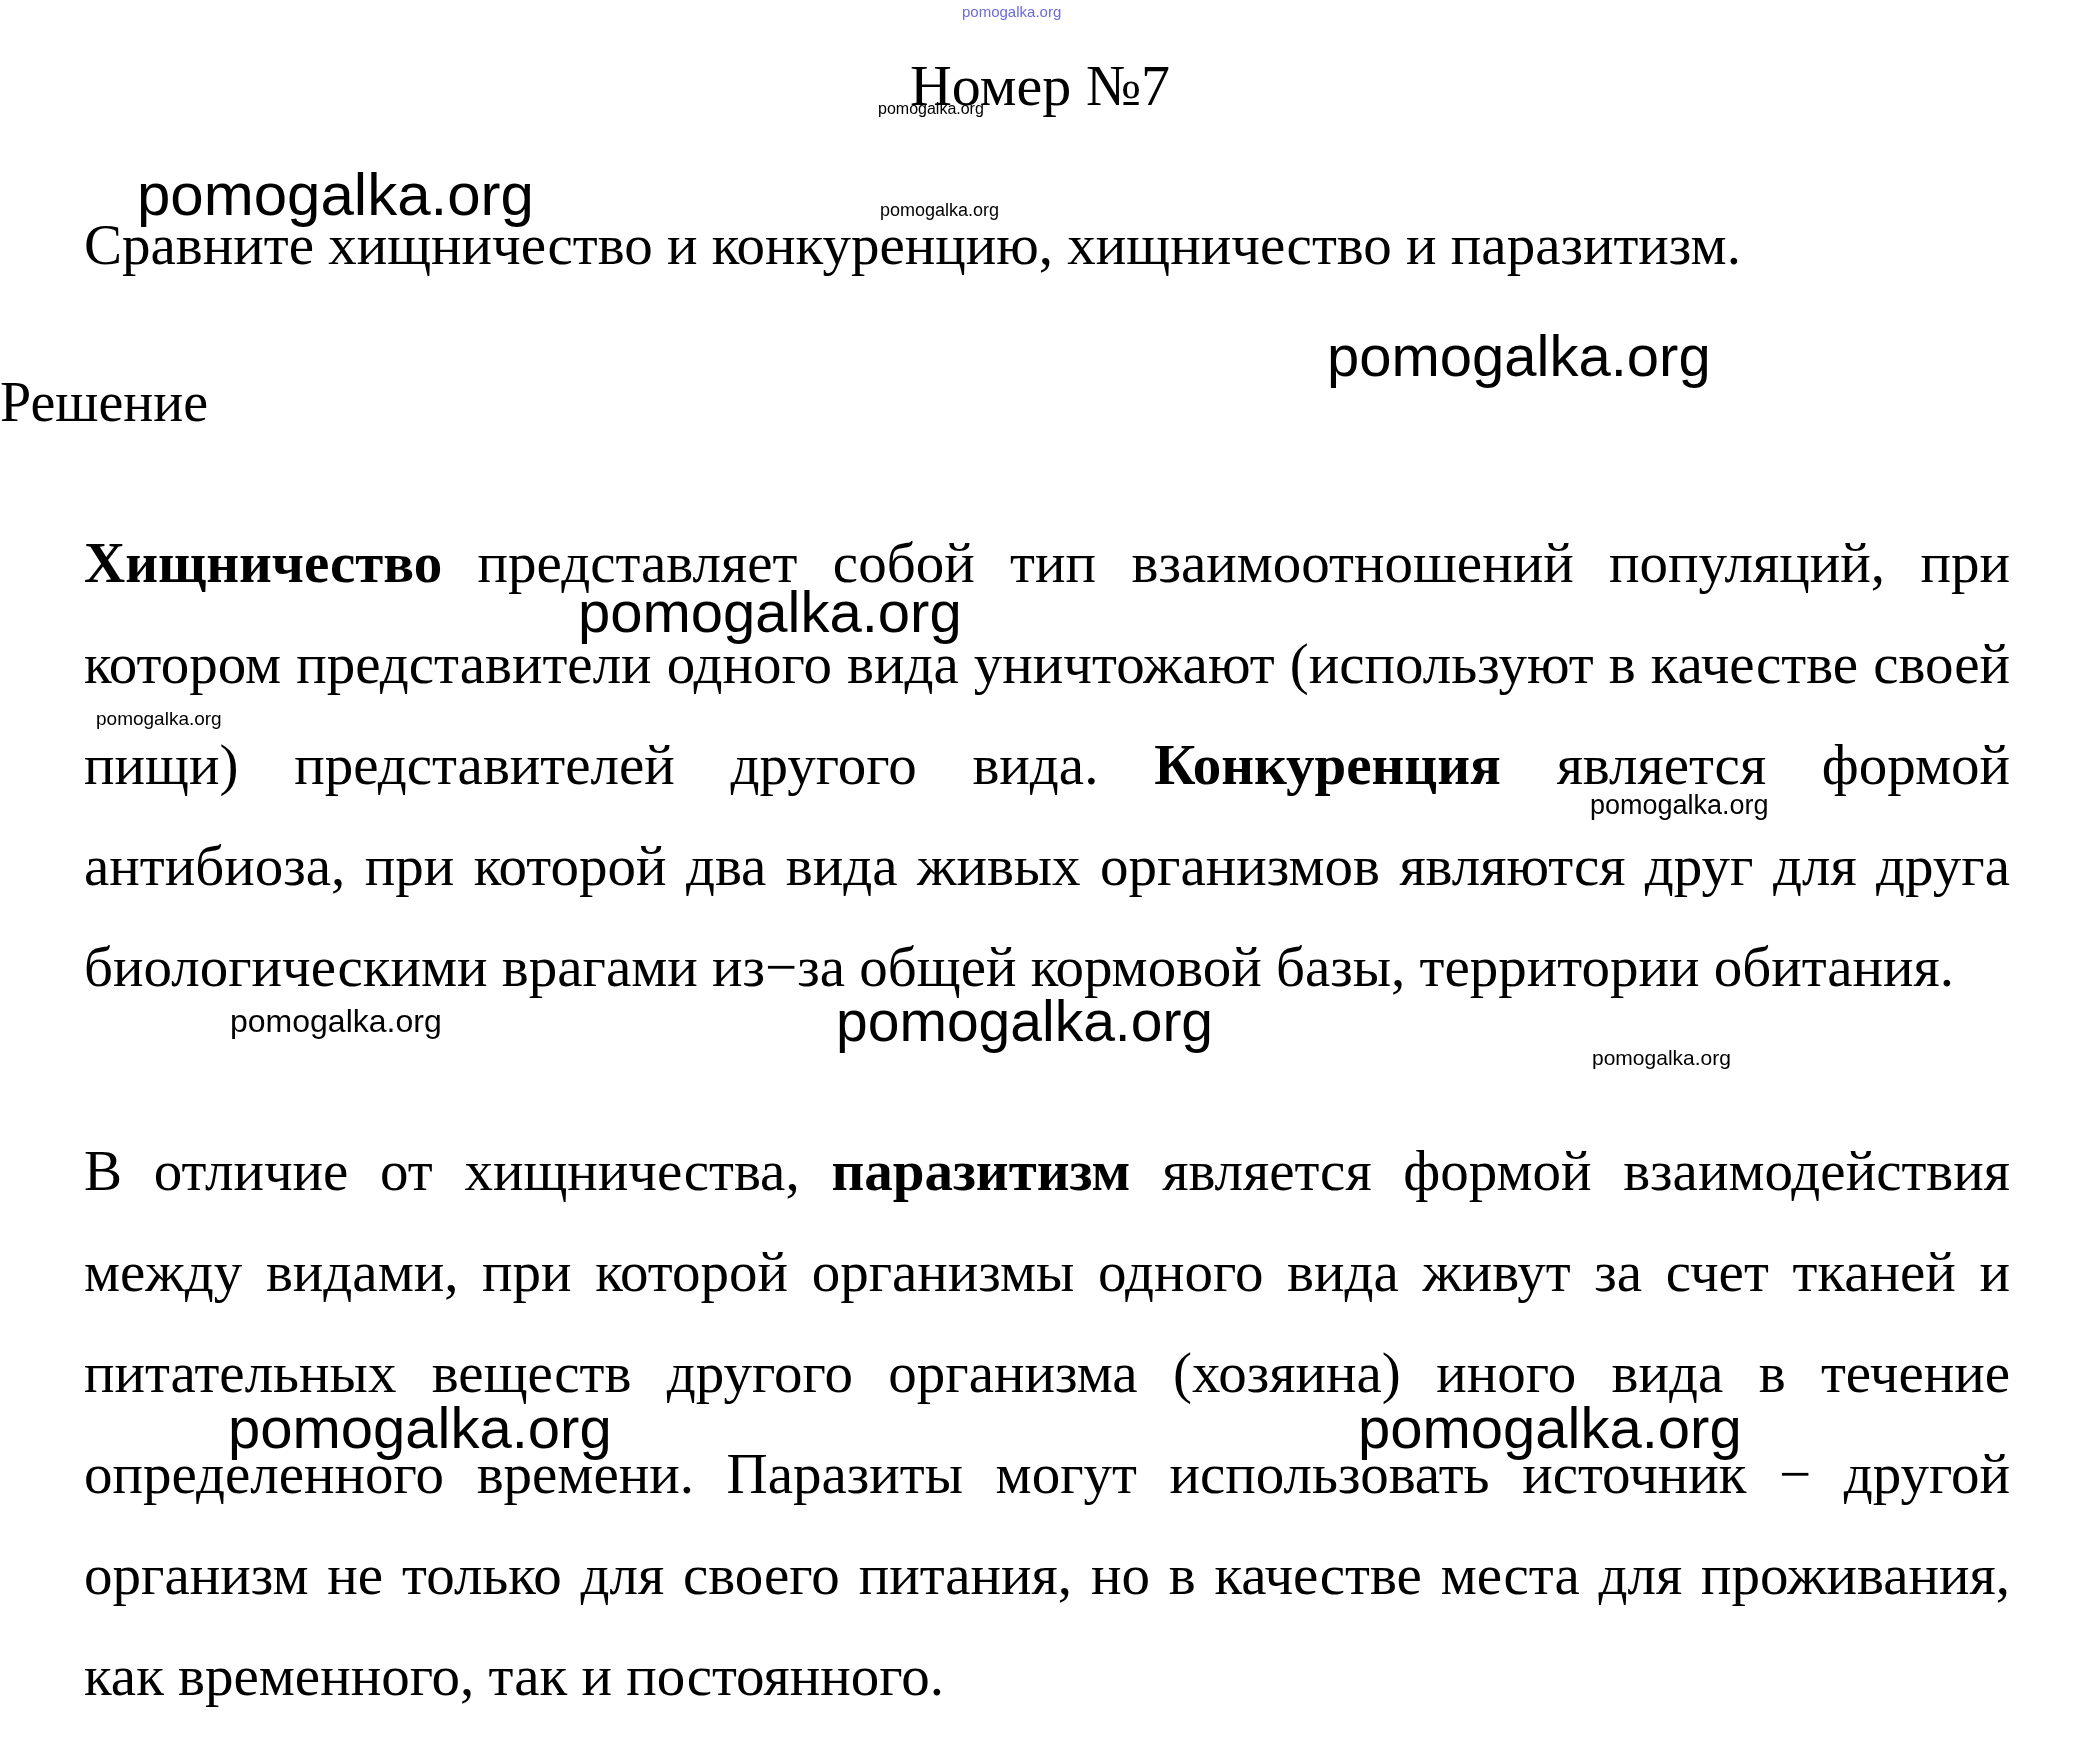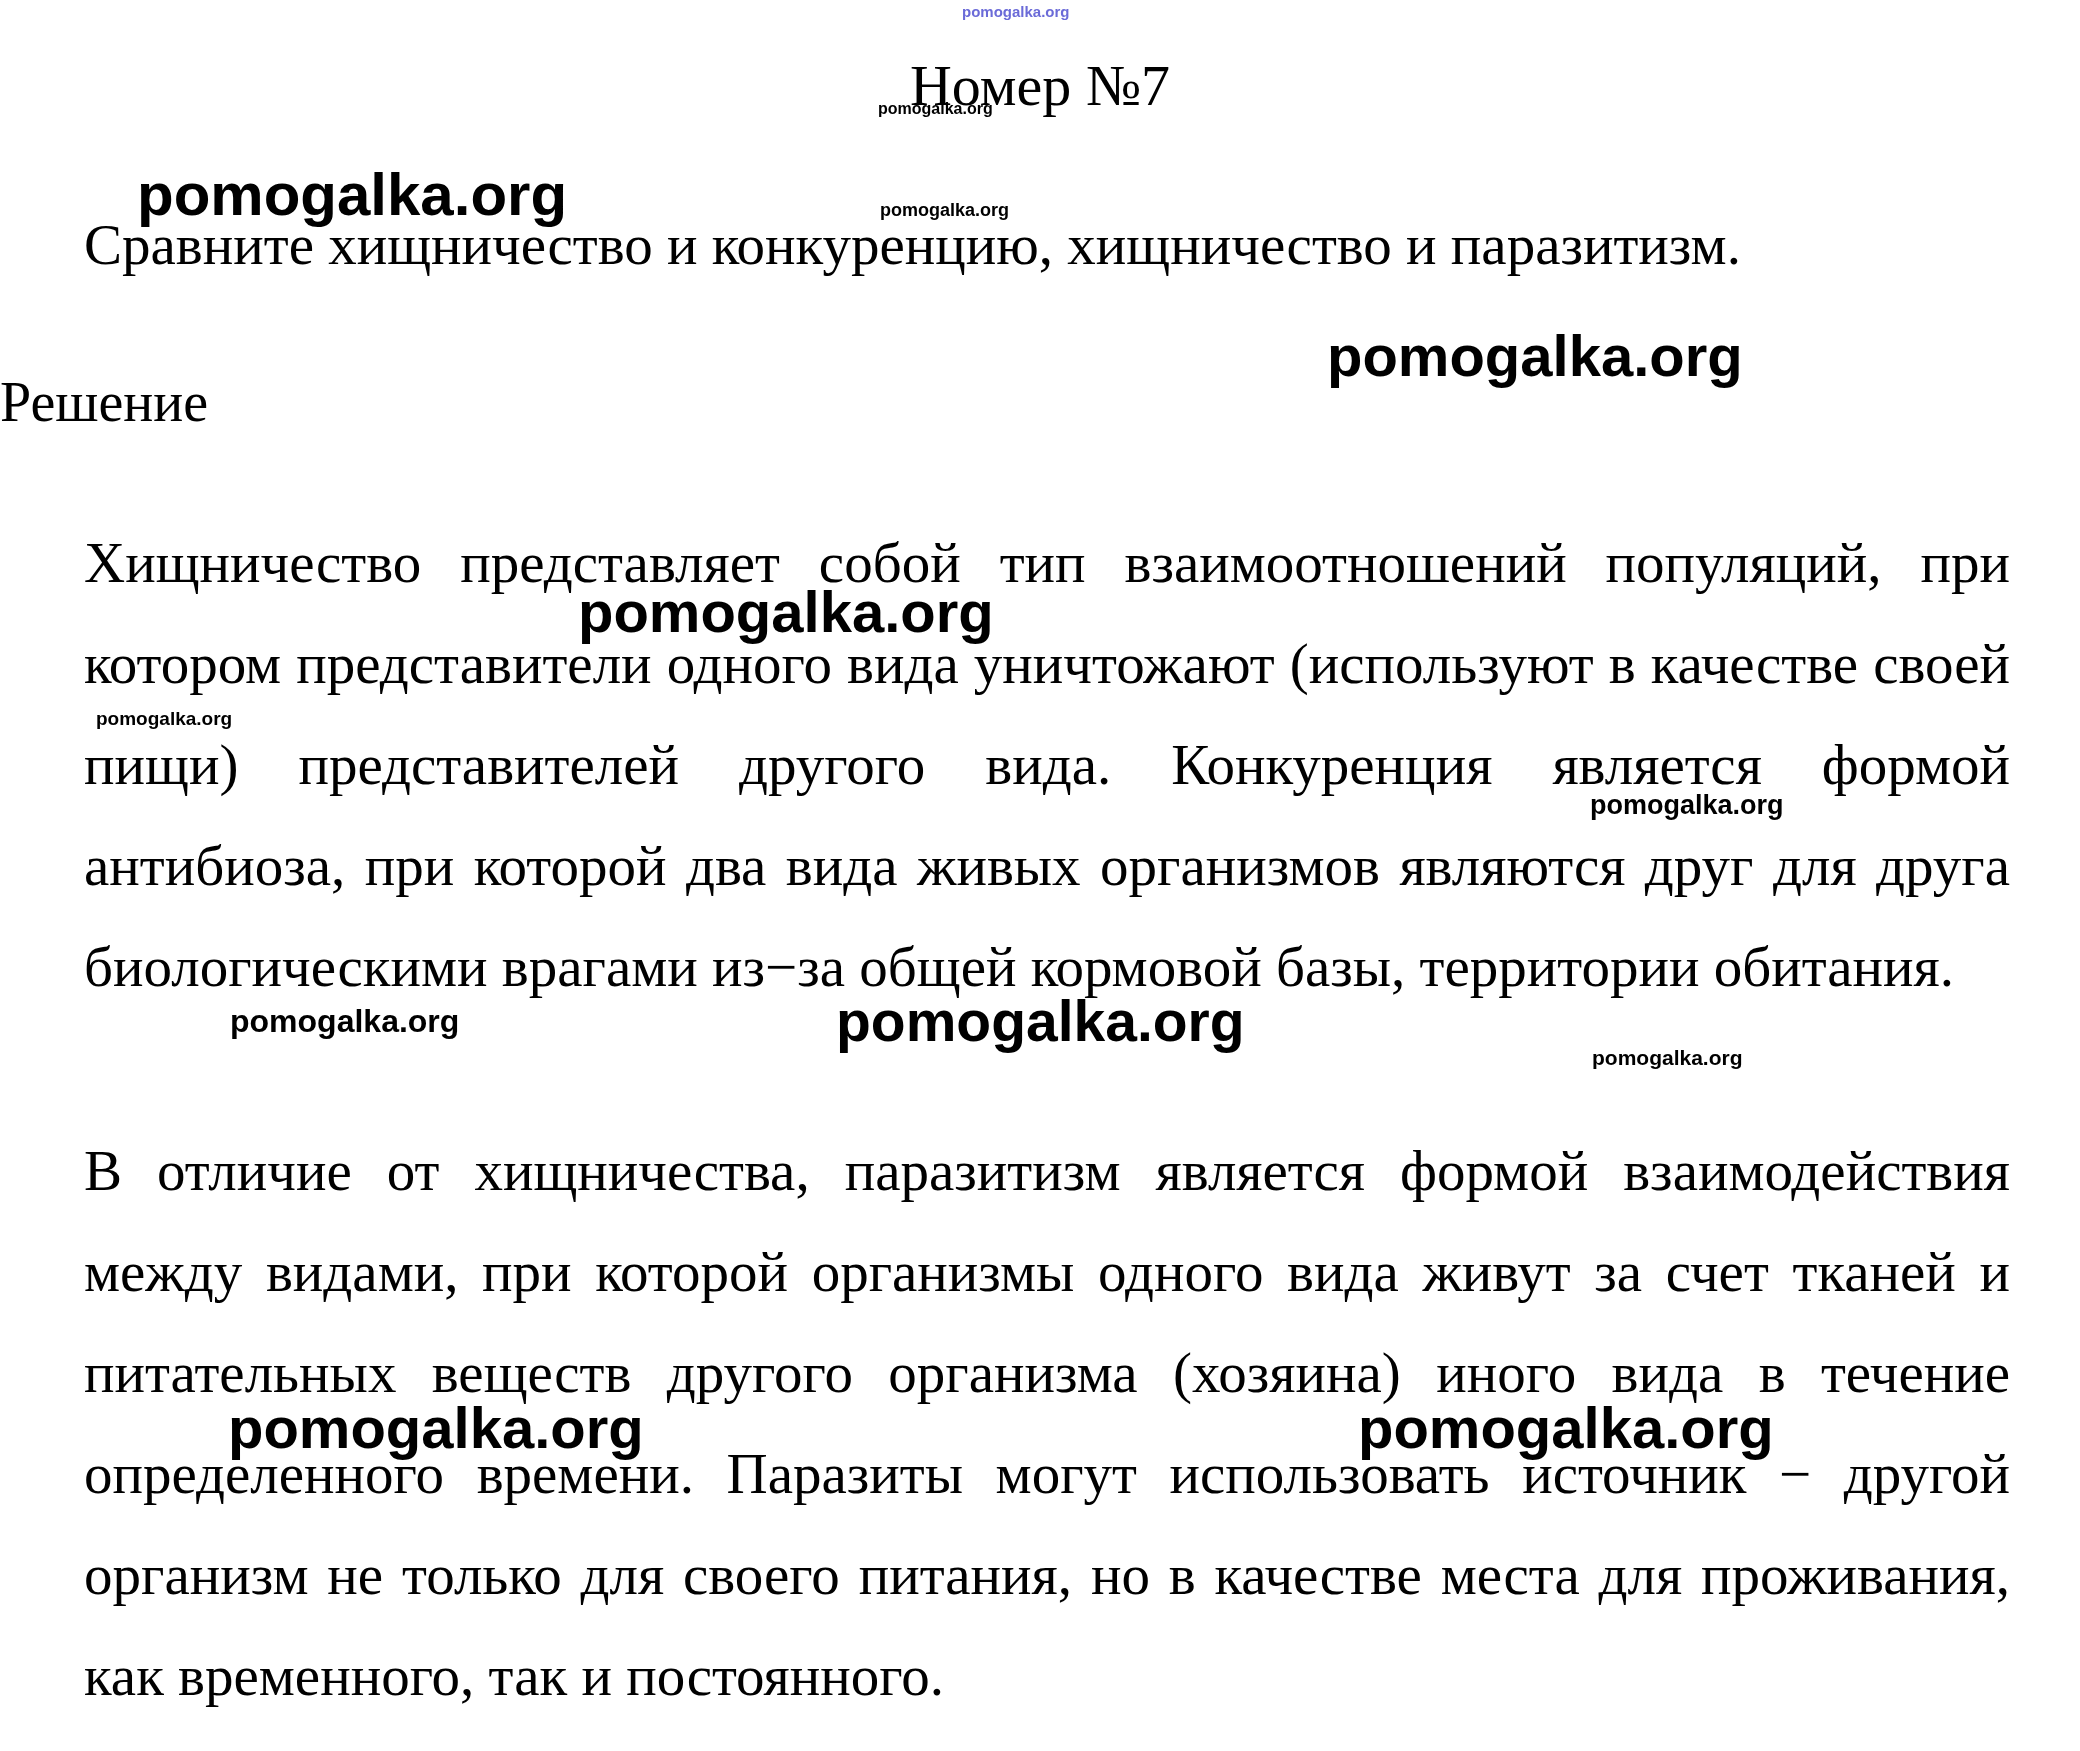--- a/index.html
+++ b/index.html
@@ -47,27 +47,27 @@
   .para {
     position: absolute;
     left: 84px;
     width: 1926px;
     font-size: 57px;
     line-height: 101px;
     text-align: justify;
   }
   .para-1 { top: 512px; }
   .para-2 { top: 1120px; }
-  .para b { font-weight: normal; }
+  .para b { font-weight: bold; }
 
   
   .wm {
     position: absolute;
     font-family: "Liberation Sans", sans-serif;
-    font-weight: bold;
+    font-weight: normal;
     color: #000000;
     white-space: nowrap;
     letter-spacing: 0;
   }
   .wm-1  { top: 3px;    left: 962px;  font-size: 15px; }   
   .wm-2  { top: 100px;  left: 878px;  font-size: 16px; }
   .wm-3  { top: 160px;  left: 137px;  font-size: 60px; }
   .wm-4  { top: 200px;  left: 880px;  font-size: 18px; }
   .wm-5  { top: 322px;  left: 1327px; font-size: 58px; }
   .wm-6  { top: 578px;  left: 578px;  font-size: 58px; }

